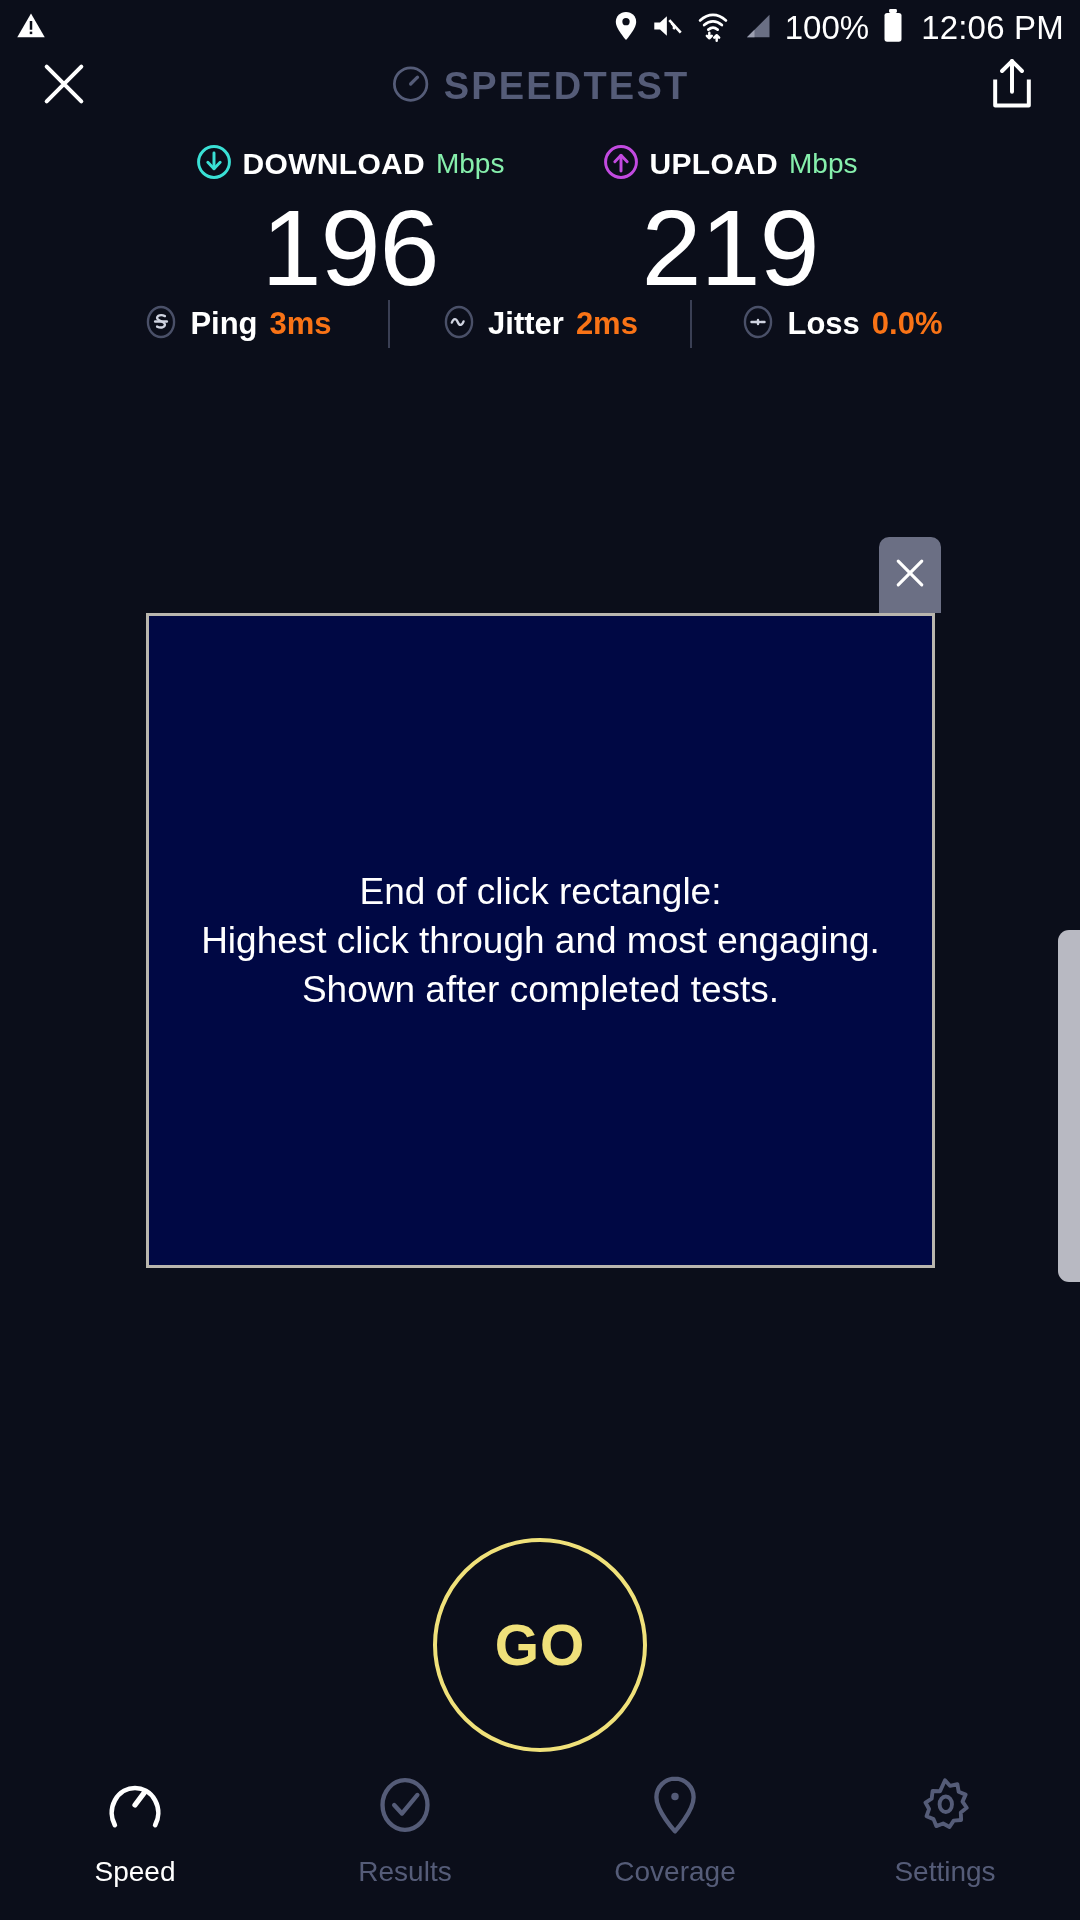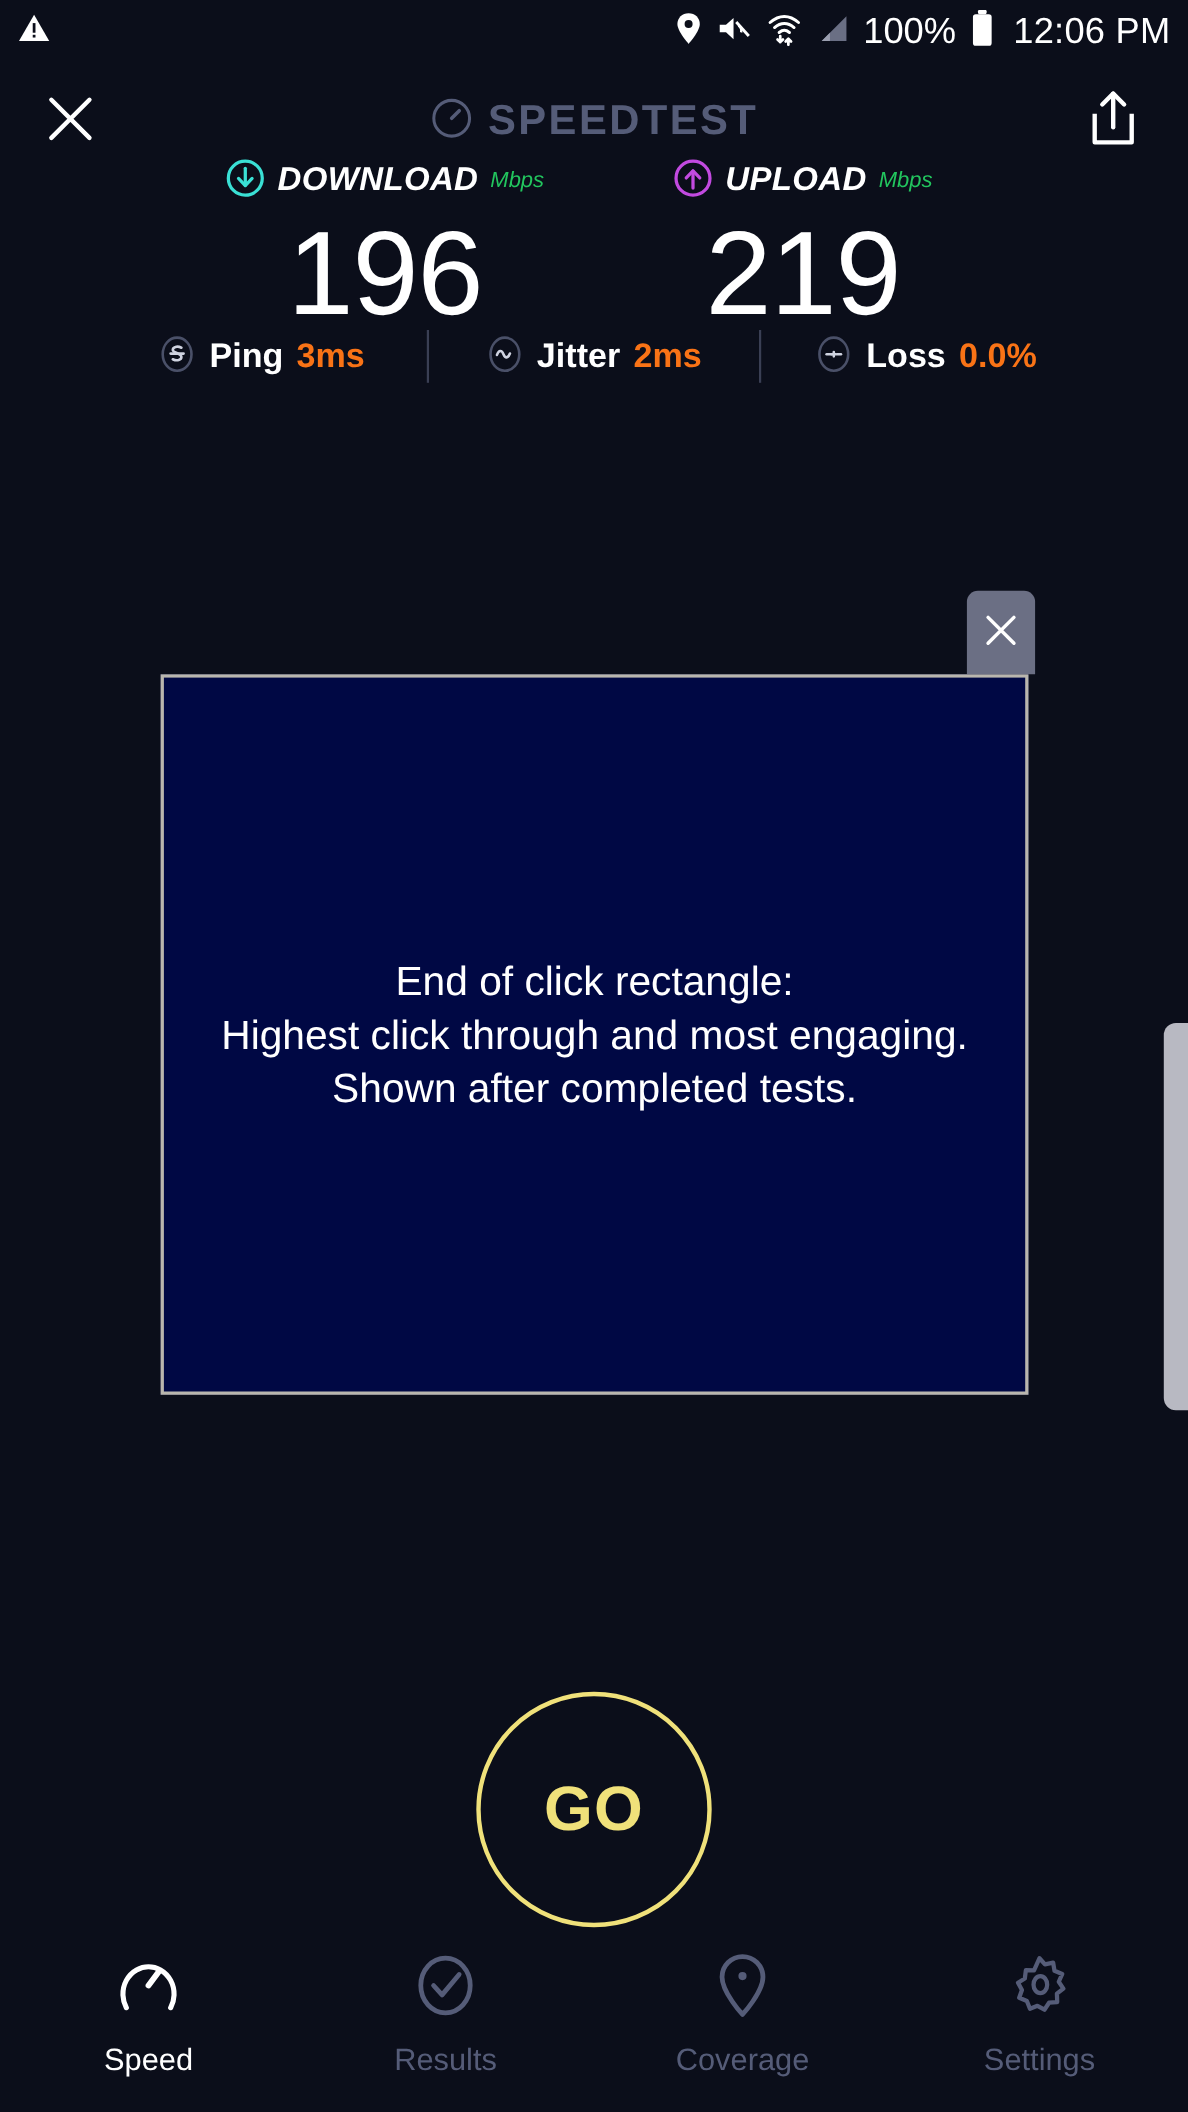--- a/index.html
+++ b/index.html
@@ -28,21 +28,21 @@
     font-size:33px; font-weight:400; letter-spacing:0.2px;
     color:#ffffff; margin-left:4px;
   }
   .sb-batt-text{
     font-size:33px; font-weight:400; color:#ffffff;
   }
   .ico{ display:block; }
 
   
   .header{
-    position:absolute; top:68px; left:0; width:1080px; height:84px;
+    position:absolute; top:44px; left:0; width:1080px; height:84px;
     display:flex; align-items:center;
   }
   .hdr-close{
     position:absolute; left:32px; top:50%; transform:translateY(-50%);
     width:64px; height:64px; display:flex; align-items:center; justify-content:center;
     cursor:pointer;
   }
   .hdr-brand{
     position:absolute; left:50%; top:50%; transform:translate(-50%,-50%);
     display:flex; align-items:center; gap:13px;
@@ -61,27 +61,27 @@
   .results{
     position:absolute; top:144px; left:0; width:1080px;
   }
   .rates{
     display:flex; justify-content:center; align-items:flex-start;
   }
   .rate{
     width:380px; display:flex; flex-direction:column; align-items:center;
   }
   .rate-head{
-    display:flex; align-items:center; gap:11px; height:40px;font-style:italic;
+    display:flex; align-items:center; gap:11px; height:40px;
   }
   .rate-label{
     font-size:30px; font-weight:700; color:#ffffff; letter-spacing:0.3px;
   }
   .rate-unit{
-    font-size:20px; font-weight:400; color:#22c55e;
+    font-size:28px; font-weight:400; color:#86efac;
   }
   .rate-value{
     font-size:108px; font-weight:300; color:#ffffff;
     line-height:1.0; margin-top:10px; letter-spacing:-1px;
   }
 
   .metrics{
     position:absolute; top:300px; left:0; width:1080px;
     display:flex; align-items:center; justify-content:center;
   }

